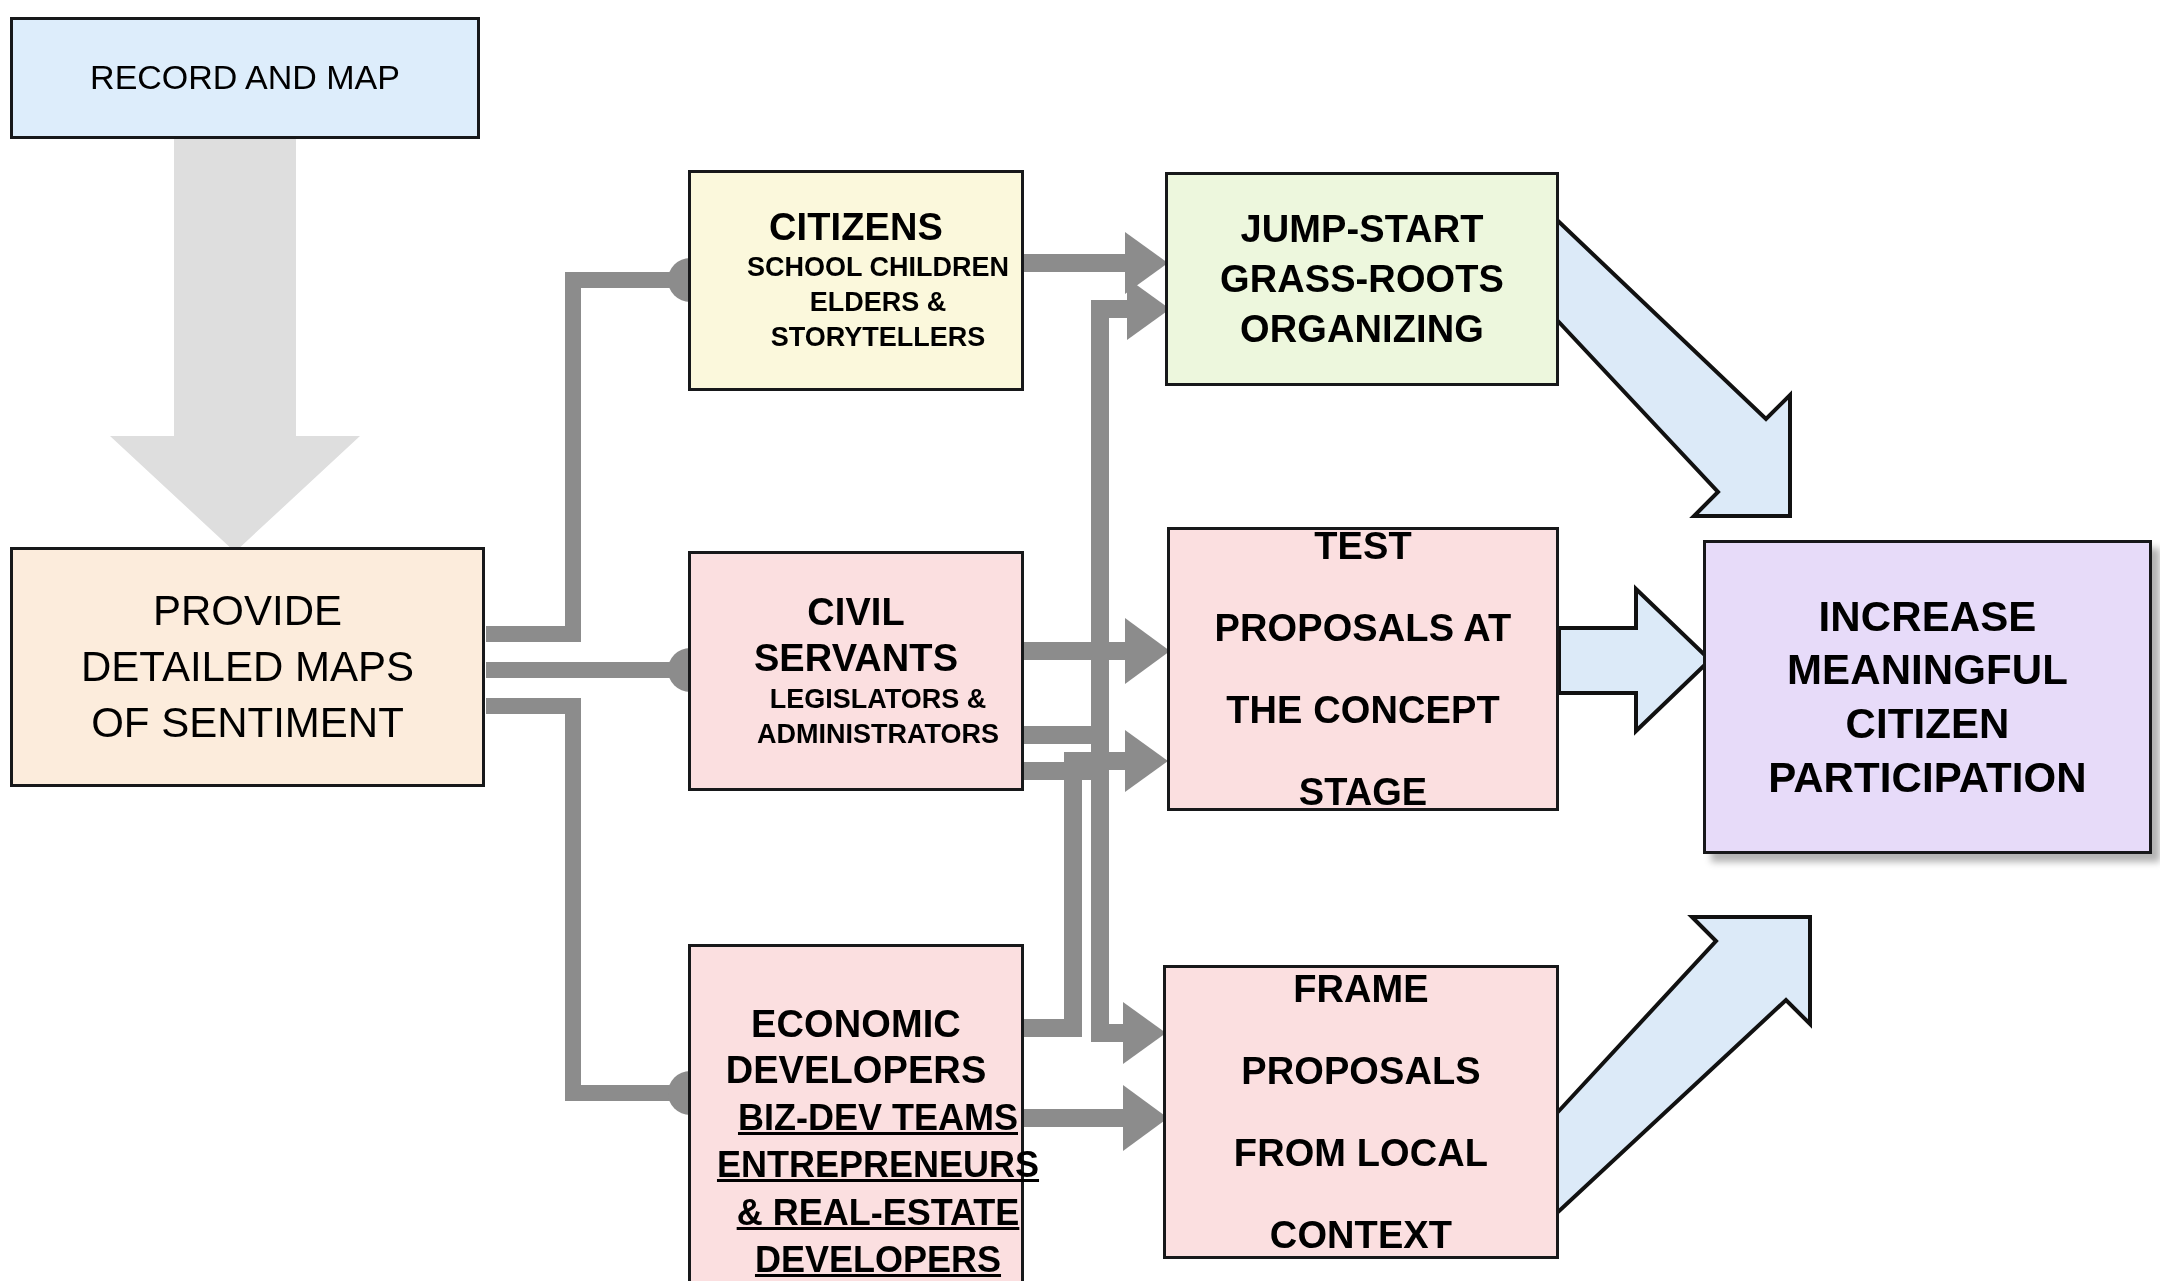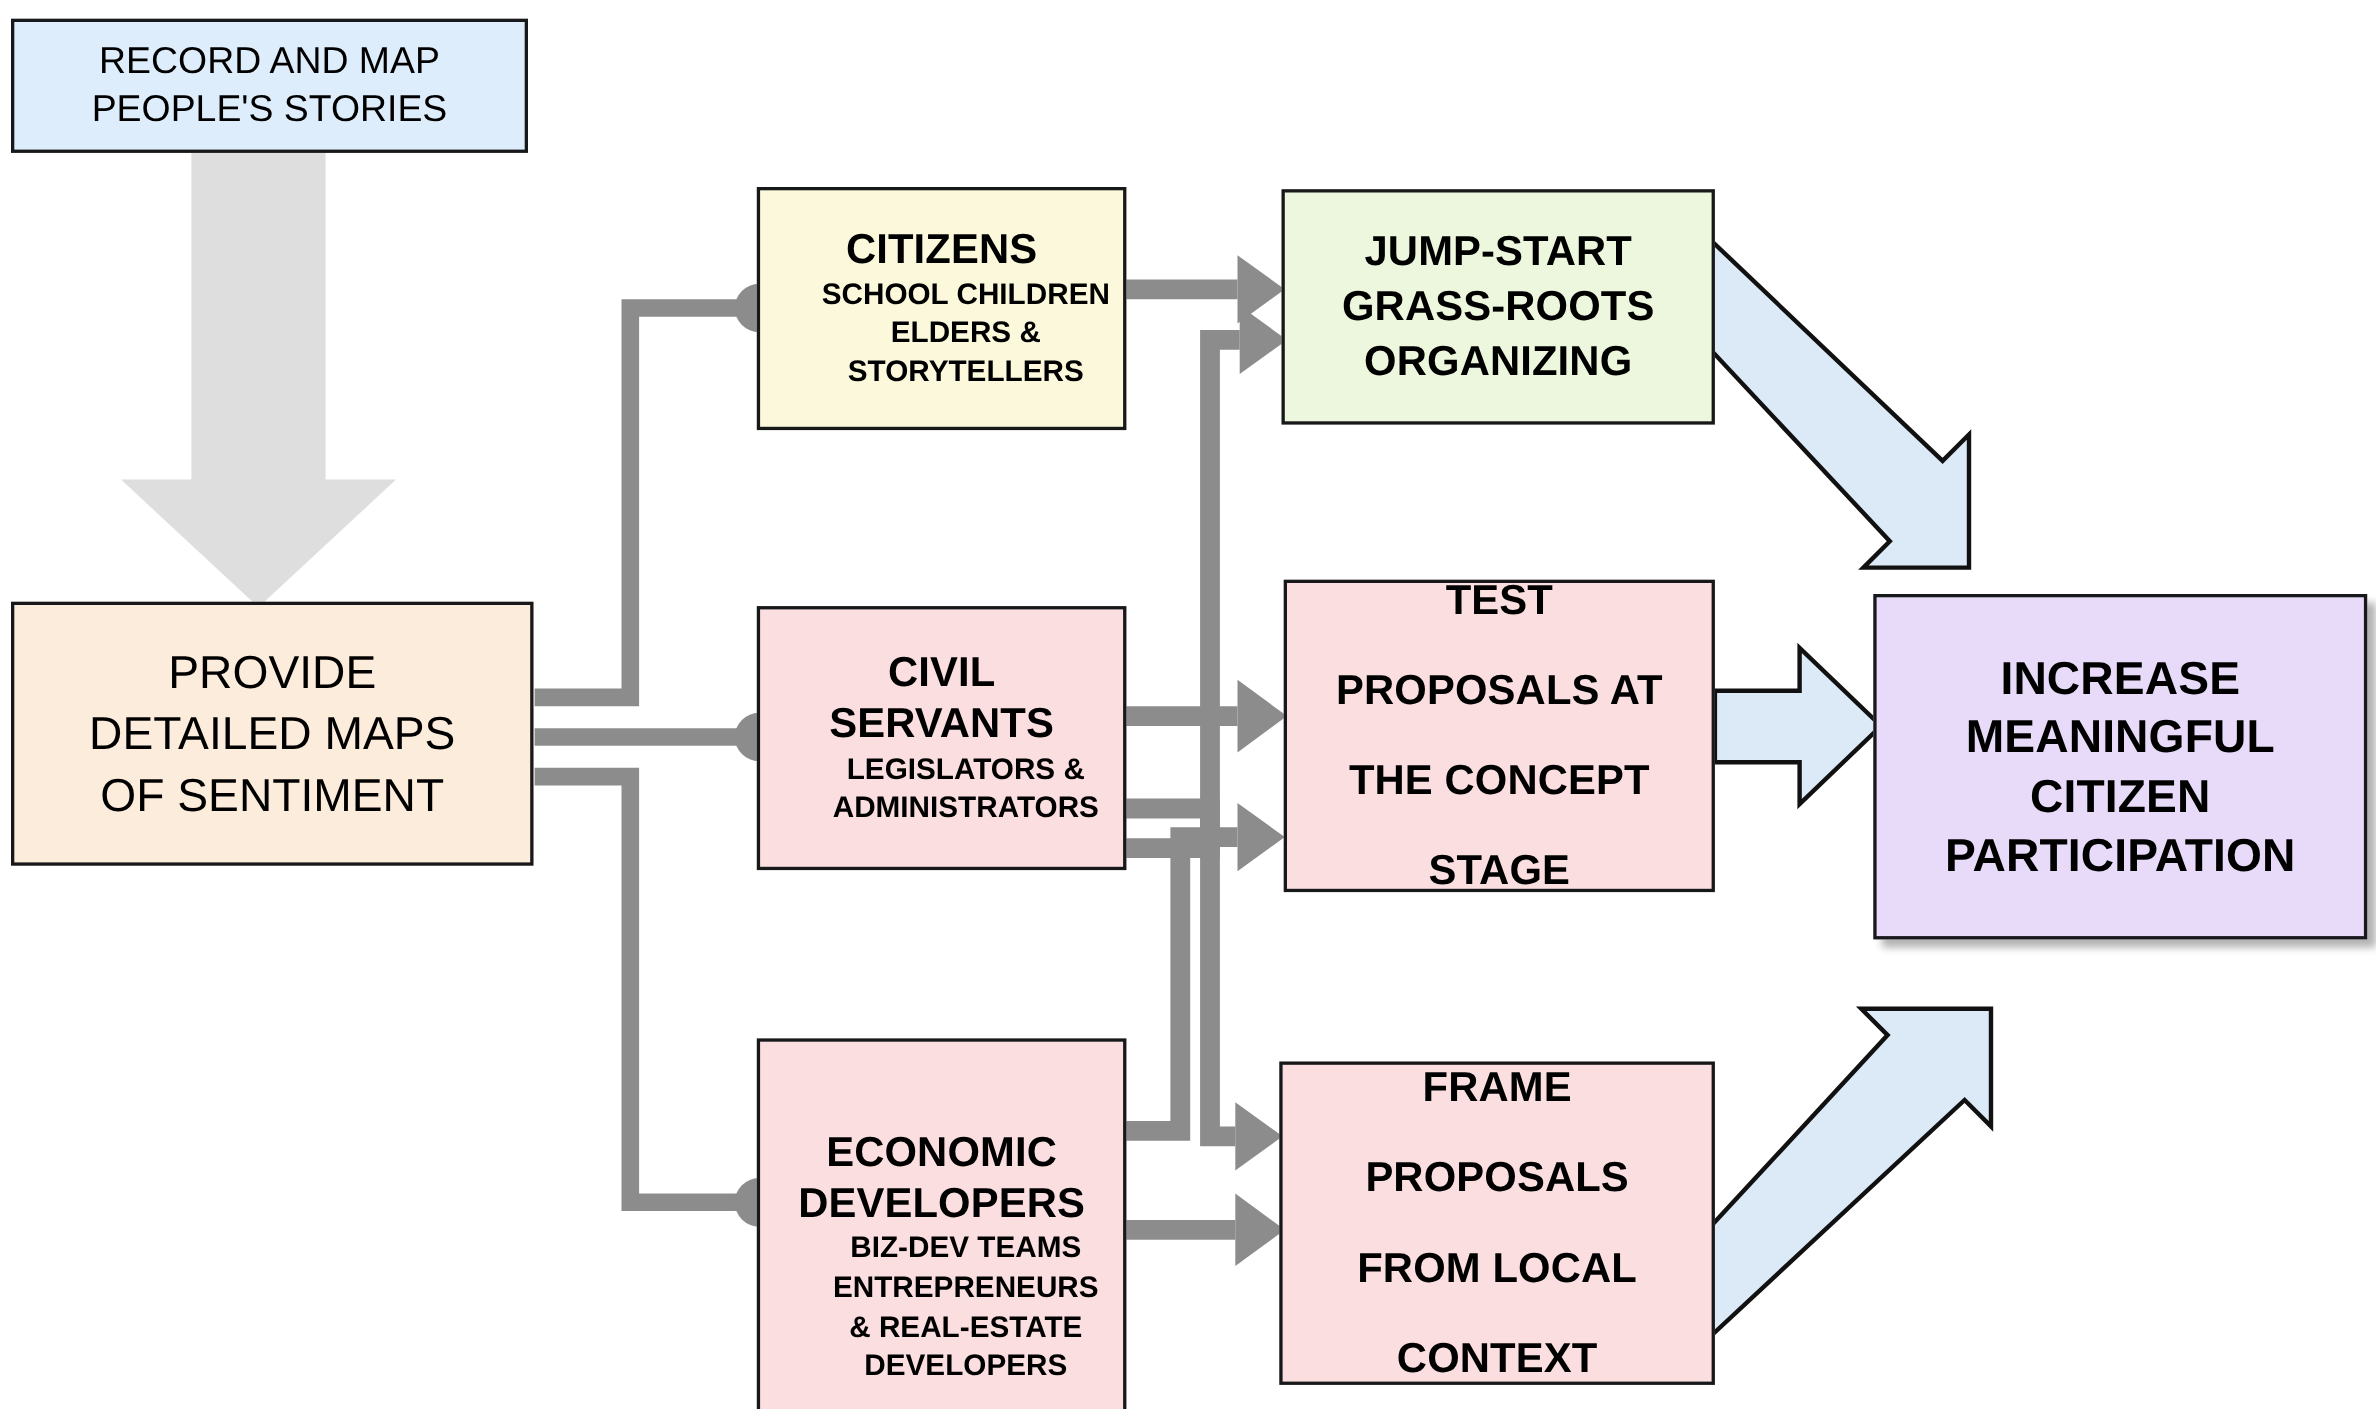--- a/index.html
+++ b/index.html
@@ -71,21 +71,21 @@
     background: #fbdfe0;
   }
   #n-civil .ttl { font-size: 38px; line-height: 1.2; }
   #n-civil .sub { font-size: 27px; line-height: 1.3; }
 
   #n-econ {
     left: 688px; top: 944px; width: 336px; height: 398px;
     background: #fbdfe0;
   }
   #n-econ .ttl { font-size: 38px; line-height: 1.2; }
-  #n-econ .sub { font-size: 27px; line-height: 1.32; }
+  #n-econ .sub { font-size: 36px; line-height: 1.32; text-decoration: underline; }
 
   #n-jump {
     left: 1165px; top: 172px; width: 394px; height: 214px;
     background: #edf7dd;
     font-size: 38px;
     line-height: 1.32;
   }
   #n-test {
     left: 1167px; top: 527px; width: 392px; height: 284px;
     background: #fbdfe0;
@@ -148,21 +148,20 @@
 
     <polygon points="1557,220 1766,419 1790,395 1790,516 1694,516 1718,492 1557,320" fill="#dceaf8" stroke="#111111" stroke-width="4" stroke-linejoin="miter"></polygon>
 
     <polygon points="1559,628 1636,628 1636,589 1710,660 1636,731 1636,693 1559,693" fill="#dceaf8" stroke="#111111" stroke-width="4" stroke-linejoin="miter"></polygon>
 
     <polygon points="1557,1113 1716,941 1692,917 1810,917 1810,1024 1786,1000 1557,1213" fill="#dceaf8" stroke="#111111" stroke-width="4" stroke-linejoin="miter"></polygon>
   </svg>
 
   <div class="node" id="n-record">
     <span class="line">RECORD AND MAP</span>
-    <span class="line">PEOPLE'S STORIES</span>
   </div>
 
   <div class="node" id="n-provide">
     <span class="line">PROVIDE</span>
     <span class="line">DETAILED MAPS</span>
     <span class="line">OF SENTIMENT</span>
   </div>
 
   <div class="node" id="n-citizens">
     <span class="line ttl">CITIZENS</span>

